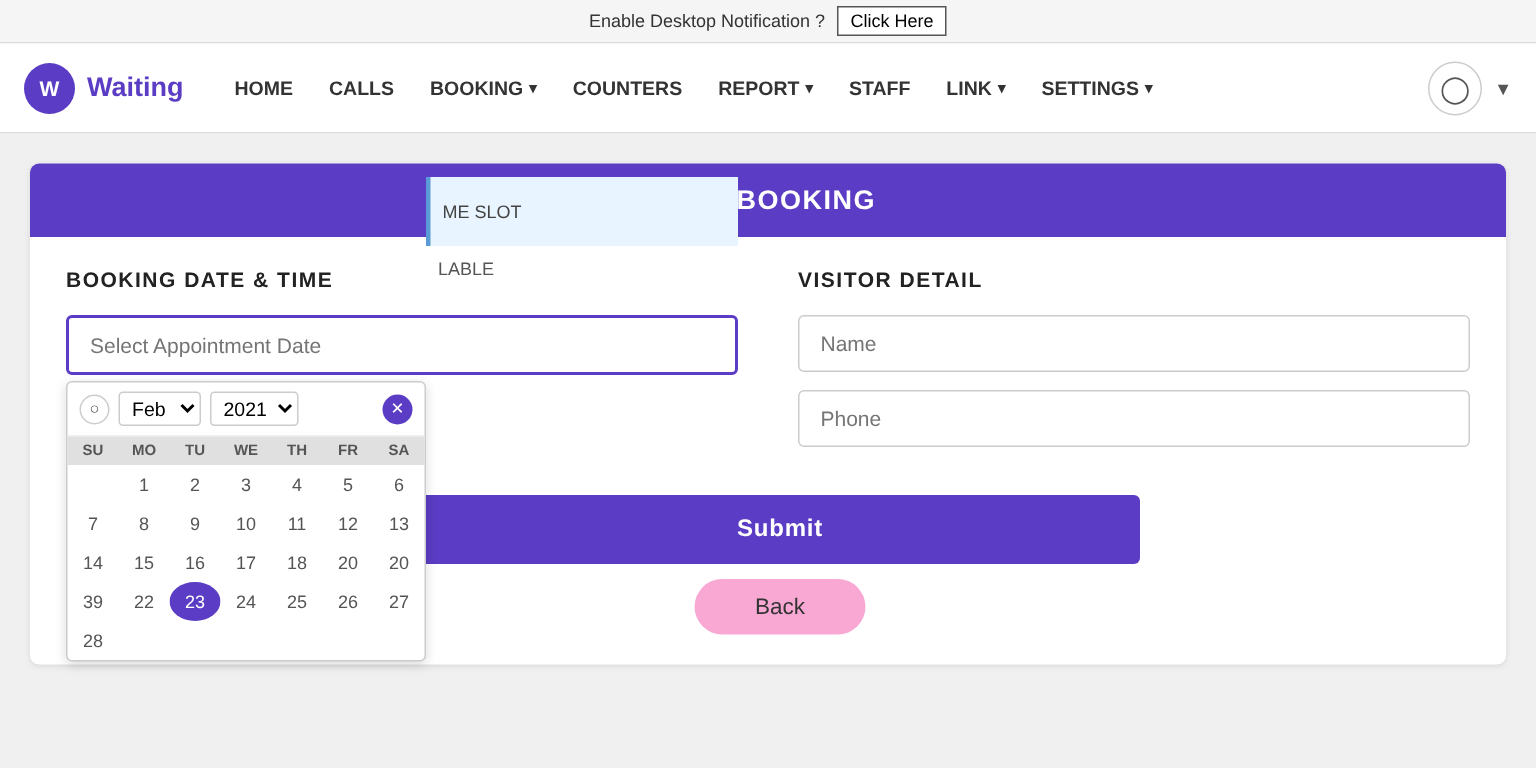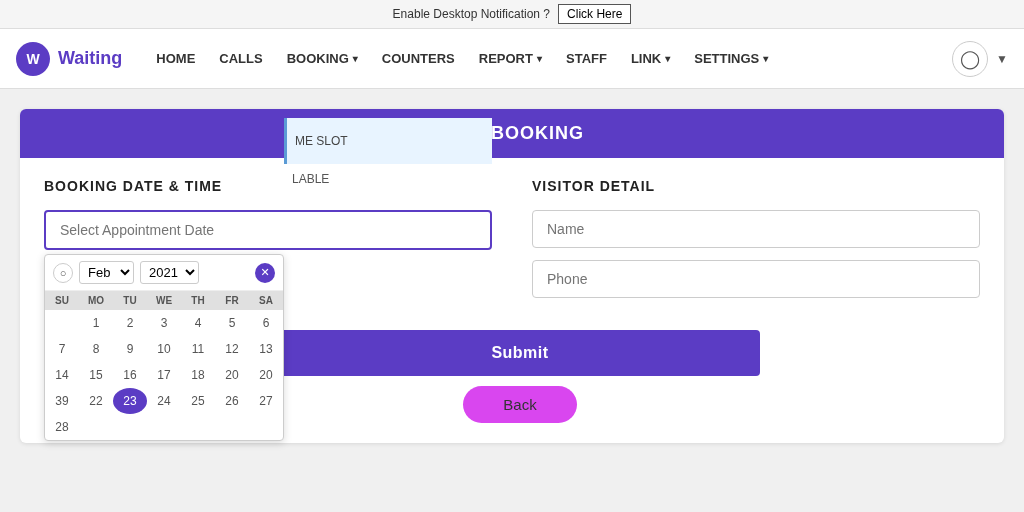--- a/index.html
+++ b/index.html
@@ -289,21 +289,21 @@
       color: white;
       border: none;
       border-radius: 4px;
       padding: 14px;
       font-size: 16px;
       font-weight: bold;
       cursor: pointer;
       letter-spacing: 0.5px;
     }
     .back-btn {
-      background: #d946ef;
+      background: #f9a8d4;
       color: #333;
       border: none;
       border-radius: 20px;
       padding: 10px 40px;
       font-size: 15px;
       cursor: pointer;
     }
   </style>
 </head>
 <body>

